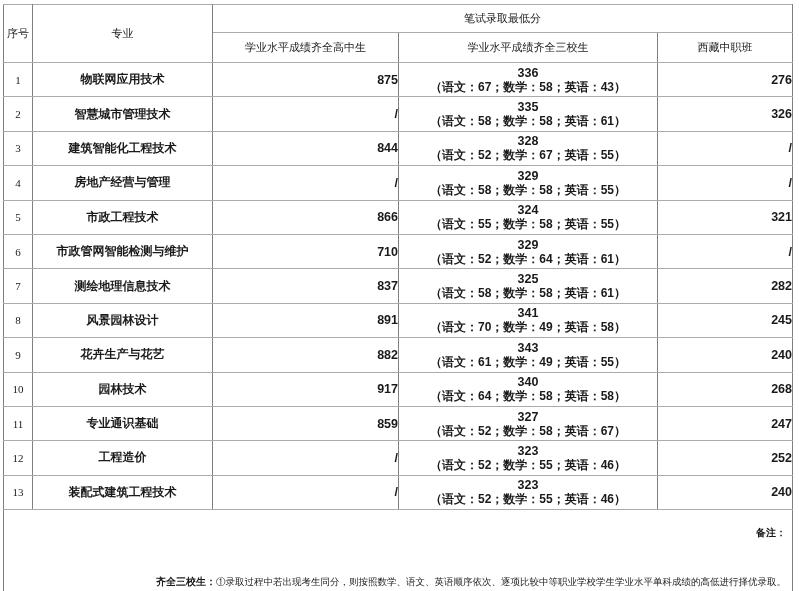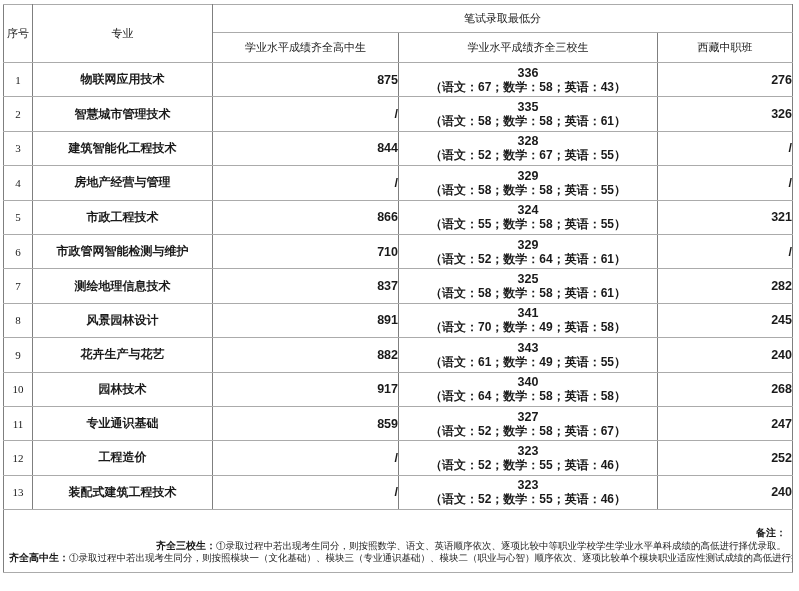--- a/index.html
+++ b/index.html
@@ -50,20 +50,21 @@
   }
   .note-title {
     font-weight: bold;
     font-size: 10px;
     line-height: 12.5px;
   }
   .note-line {
     font-size: 9.5px;
     line-height: 12.5px;
     white-space: nowrap;
+    margin-top: 36px;
   }
   .note-label { font-weight: bold; font-size: 10px; }
   .note-text {
     font-family: "Liberation Serif", serif;
     font-weight: normal;
   }
 </style>
 </head>
 <body>
 

